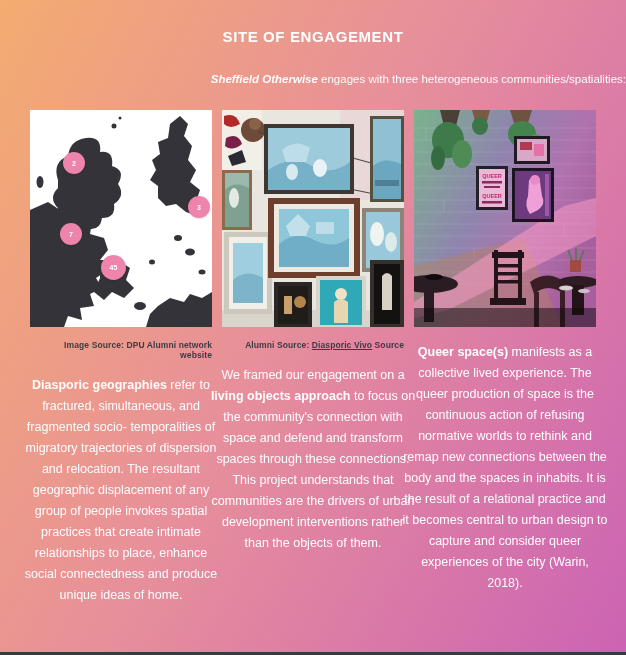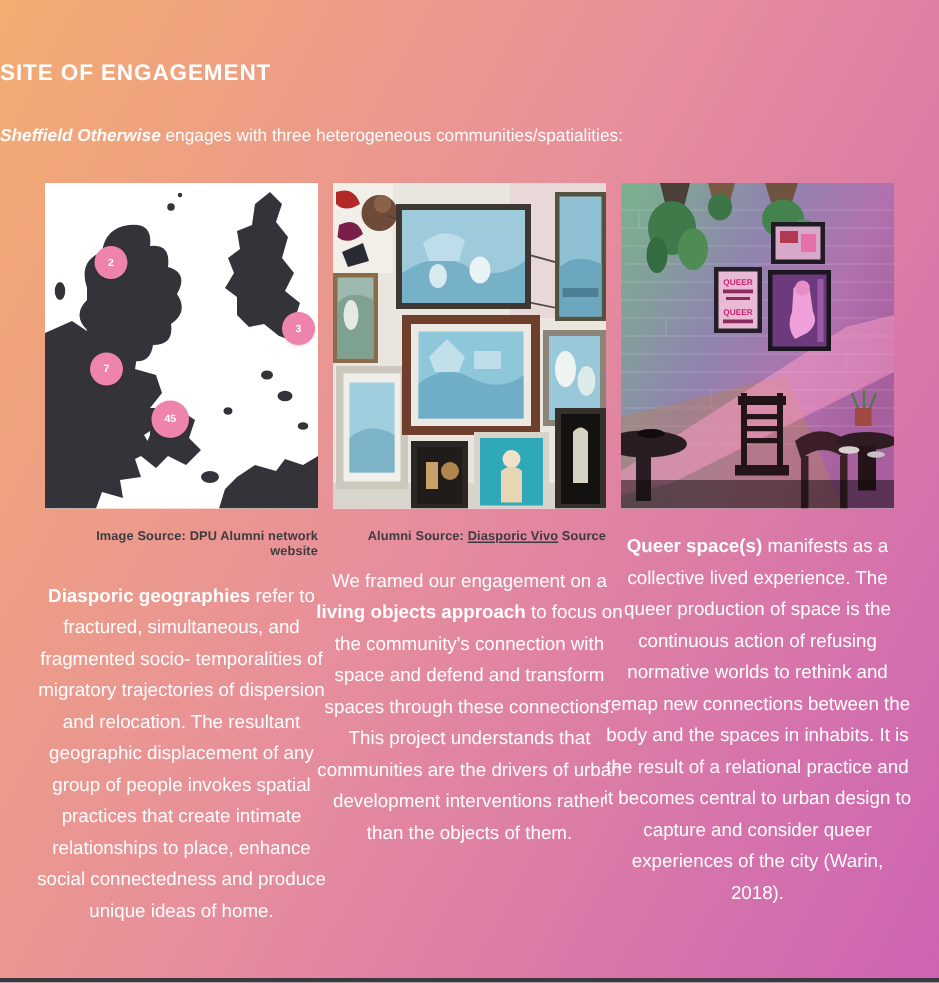--- a/index.html
+++ b/index.html
@@ -4,29 +4,30 @@
 <style>
   * { box-sizing: border-box; margin: 0; padding: 0; }
   html,body { width: 626px; height: 655px; }
   body {
     font-family: "Liberation Sans", sans-serif;
     background: linear-gradient(118deg, #f4ac70 0%, #e78f9b 46%, #cc63b4 100%);
     position: relative;
     overflow: hidden;
   }
   .title {
-    padding-top: 40px;
+    padding-top: 28px;
+    text-align: center;
     color: #ffffff;
     font-size: 15px;
     font-weight: bold;
     letter-spacing: 0.6px;
   }
   .subtitle {
     margin-top: 28px;
-    text-align: left;
+    text-align: right;
     color: #fdfbfb;
     font-size: 11.5px;
   }
   .subtitle .em { font-weight: bold; font-style: italic; }
   .grid {
     display: flex;
     gap: 10px;
     padding: 25px 30px 0 30px;
   }
   .col { width: 182px; flex: 0 0 182px; }

